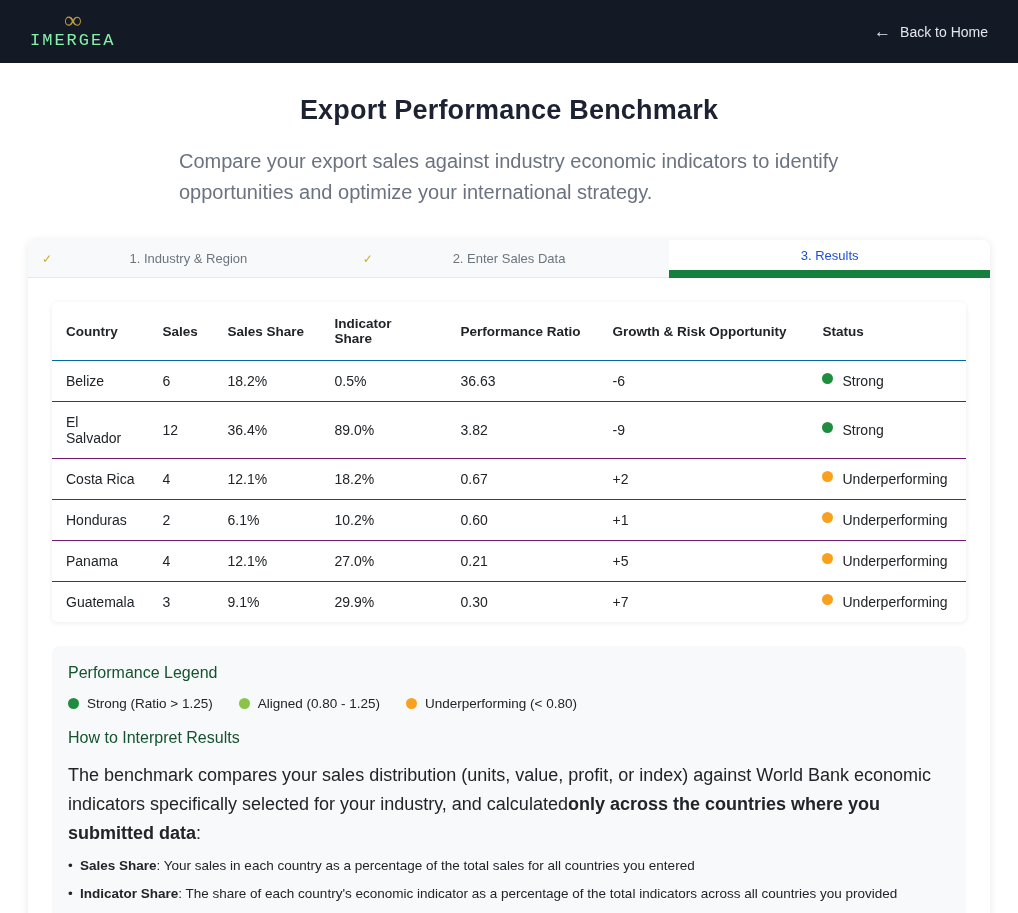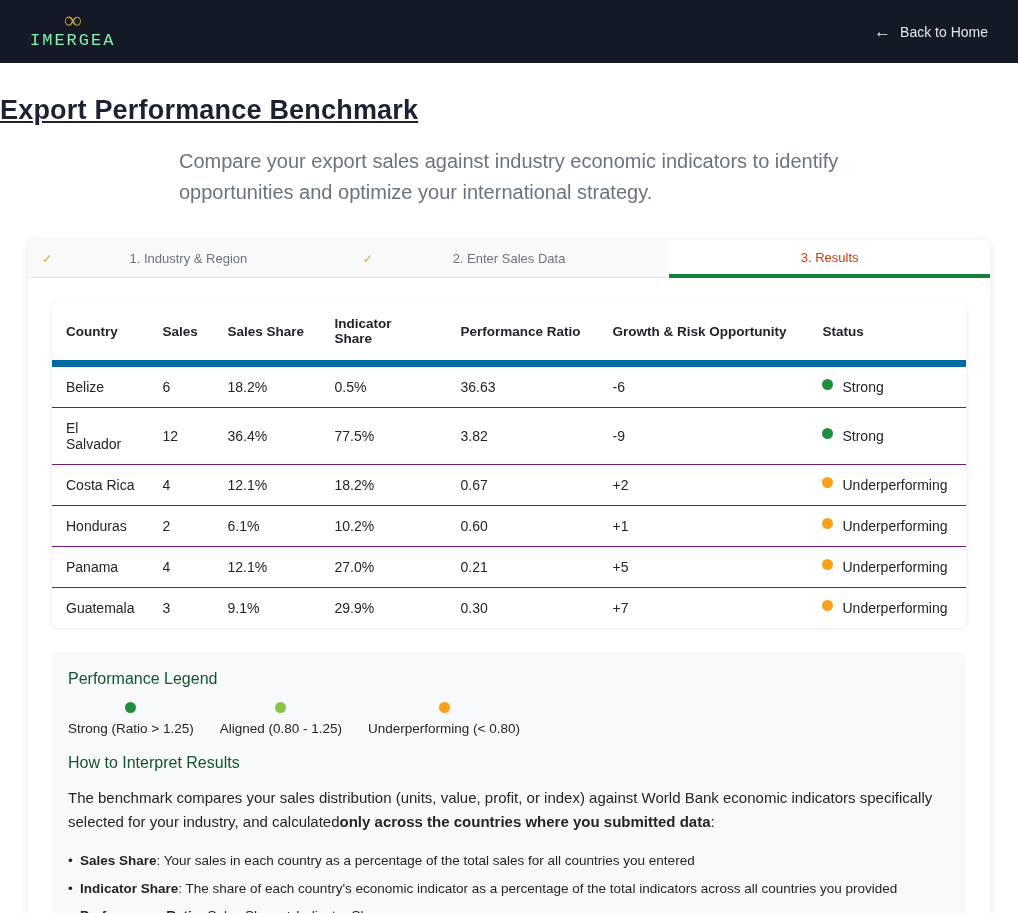--- a/index.html
+++ b/index.html
@@ -26,76 +26,76 @@
     font-size:17px; letter-spacing:2px; line-height:24px;
   }
   .back-link {
     color:#e4e7eb; font-size:14px; display:flex; align-items:center; gap:9px;
     cursor:pointer;
   }
   .back-link .arrow { font-size:17px; line-height:1; }
   
   .intro { padding-top:32px; }
   .page-title {
-    text-align:left; font-size:27px; font-weight:bold; color:#1c2231;
-    margin-bottom:20px; letter-spacing:.2px;text-decoration:underline;
+    text-align:center; font-size:27px; font-weight:bold; color:#1c2231;
+    margin-bottom:20px; letter-spacing:.2px;
   }
   .page-subtitle {
     width:660px; margin:0 auto; color:#6b7280;
     font-size:20px; line-height:1.55;
   }
   
   .main-card {
     margin:32px 28px 0 28px; background:#ffffff; border-radius:8px;
     box-shadow:0 1px 8px rgba(30,35,50,.10);
     flex:1 1 auto;
   }
   .tabs { display:flex; border-radius:8px 8px 0 0; overflow:hidden; }
   .tab {
     flex:1; height:38px; position:relative;
     display:flex; align-items:center; justify-content:center;
     background:#f8f9fa; color:#6c757d; font-size:13px;
     border-bottom:1px solid #e6e8ea; cursor:pointer;
   }
   .tab .check { position:absolute; left:14px; color:#c9b12c; font-size:12px; }
   .tab.active {
-    background:#ffffff; color:#c2410c;
-    border-bottom:4px solid #15803d;
+    background:#ffffff; color:#1d4ed8;
+    border-bottom:8px solid #15803d;
   }
   .card-body { padding:24px; }
   
   .table-card {
     border-radius:6px; box-shadow:0 1px 5px rgba(30,35,50,.09);
     overflow:hidden; background:#fff;
   }
   table { width:100%; border-collapse:collapse; font-size:14px; }
   th {
     text-align:left; font-weight:bold; color:#212529; font-size:13.5px;
-    padding:14px 14px; border-bottom:7px solid #0369a1; background:#fff;
+    padding:14px 14px; border-bottom:1px solid #0369a1; background:#fff;
   }
   td {
     padding:12px 14px; border-bottom:1px solid #701a75; color:#212529;
     background:#fff;
   }
   tr:last-child td { border-bottom:none; }
   .status-cell { display:flex; align-items:flex-start; gap:9px; }
   .dot {
     width:11px; height:11px; border-radius:50%; flex:0 0 11px; display:inline-block;
   }
   
   .legend-card {
     margin-top:24px; background:#f8f9fa; border-radius:8px;
     padding:18px 16px 16px 16px;
   }
   .legend-title, .interpret-title {
     font-size:16px; font-weight:normal; color:#14532d; margin-bottom:14px;
   }
   .legend-row { display:flex; gap:26px; margin-bottom:18px; }
-  .legend-item { display:flex; align-items:center; gap:8px; font-size:13.5px; color:#212529;flex-direction:column; }
-  .interpret-text { font-size:15px; line-height:1.62; color:#212529; margin-bottom:16px; }
+  .legend-item { display:flex; align-items:center; gap:8px; font-size:13.5px; color:#212529; }
+  .interpret-text { font-size:18px; line-height:1.62; color:#212529; margin-bottom:8px; }
   .interpret-text b { font-weight:bold; }
   ul.interpret-list { list-style:none; }
   ul.interpret-list li {
     position:relative; padding-left:12px; font-size:13.5px; line-height:1.55;
     margin-bottom:7px; color:#212529;
   }
   ul.interpret-list li::before { content:"\2022"; position:absolute; left:0; top:0; }
 </style>
 </head>
 <body>
@@ -167,21 +167,21 @@
               <span class="status-cell">
                 <span class="dot" style="background: rgb(30, 142, 62);"></span>
                 <span>Strong</span>
               </span>
             </td>
           </tr>
           <tr>
             <td>El Salvador</td>
             <td>12</td>
             <td>36.4%</td>
-            <td>77.5%</td>
+            <td>89.0%</td>
             <td>3.82</td>
             <td>-9</td>
             <td>
               <span class="status-cell">
                 <span class="dot" style="background: rgb(30, 142, 62);"></span>
                 <span>Strong</span>
               </span>
             </td>
           </tr>
           <tr>

